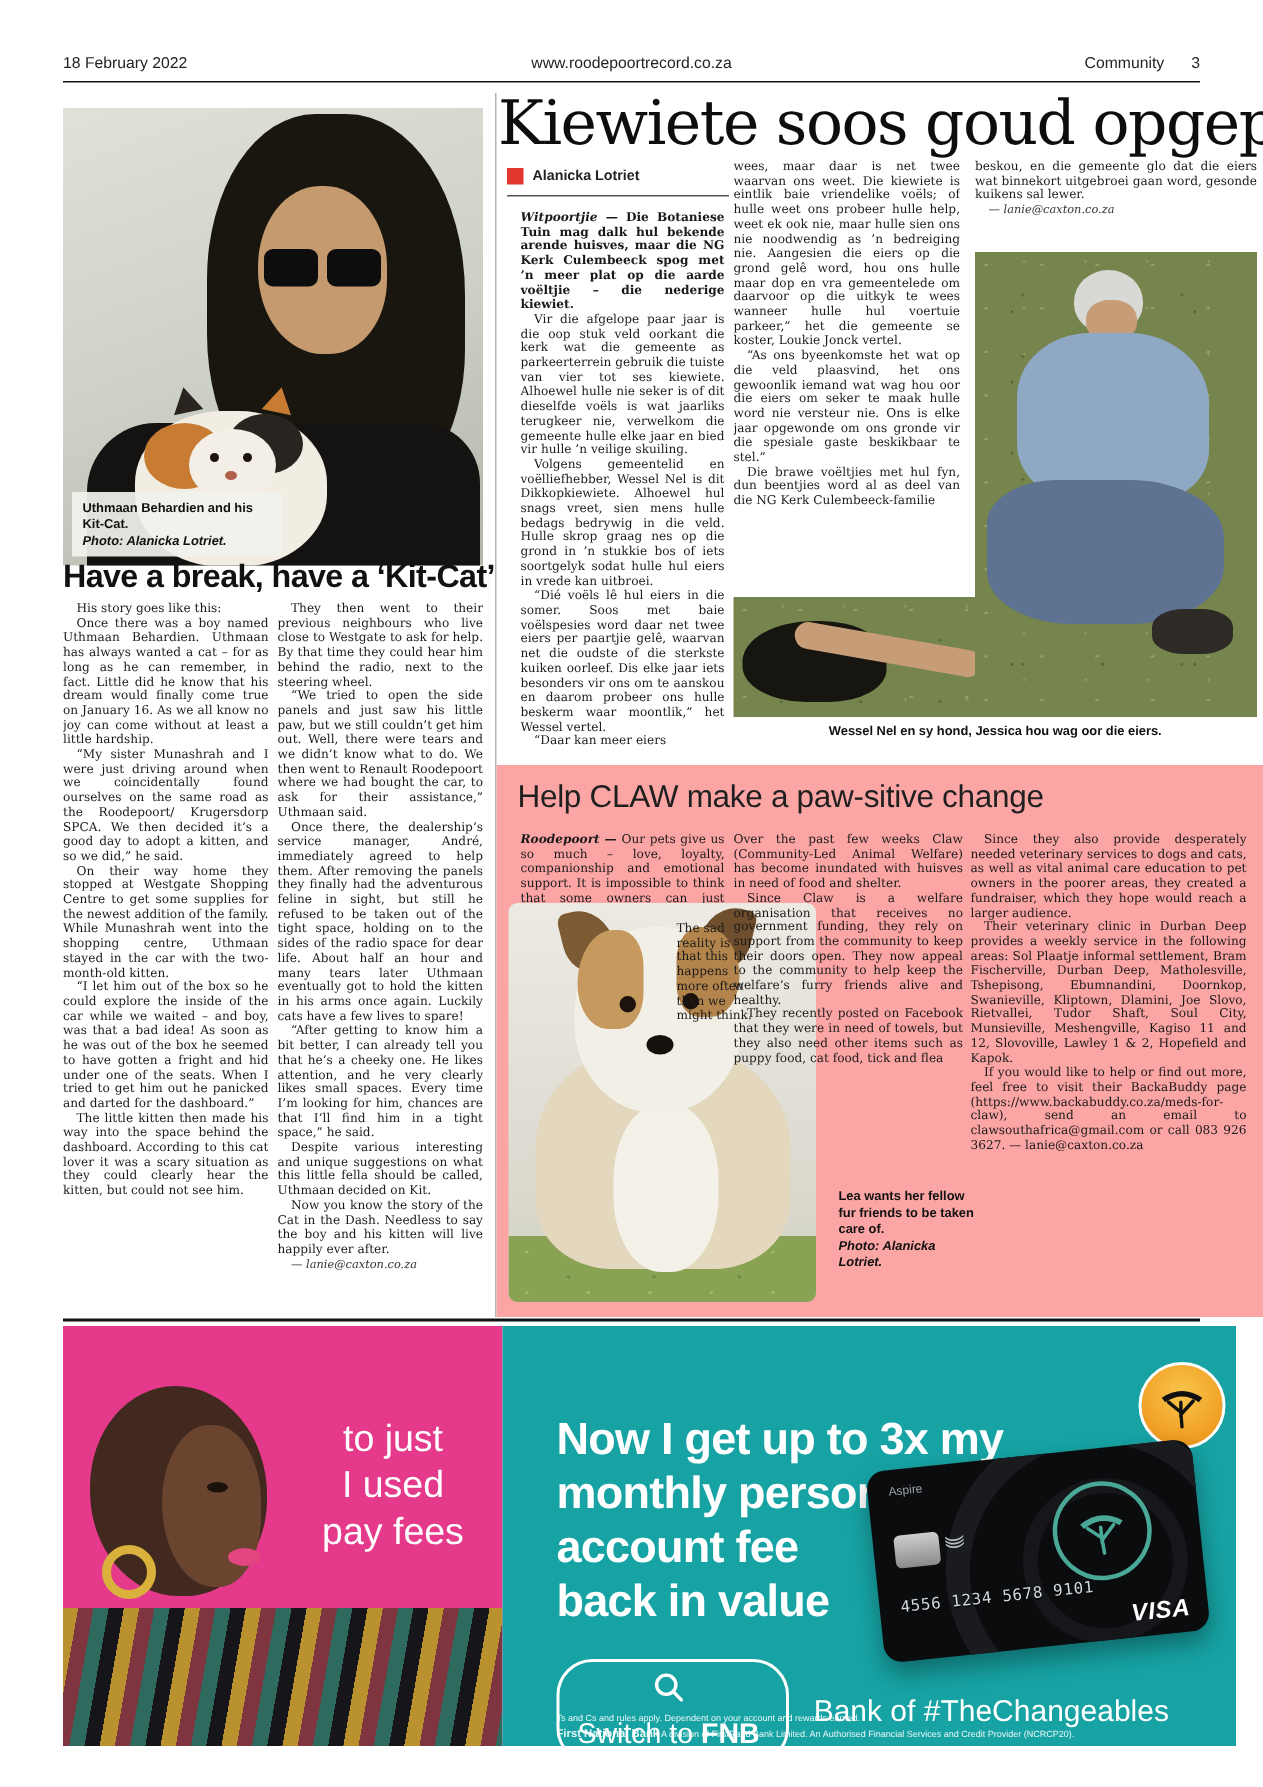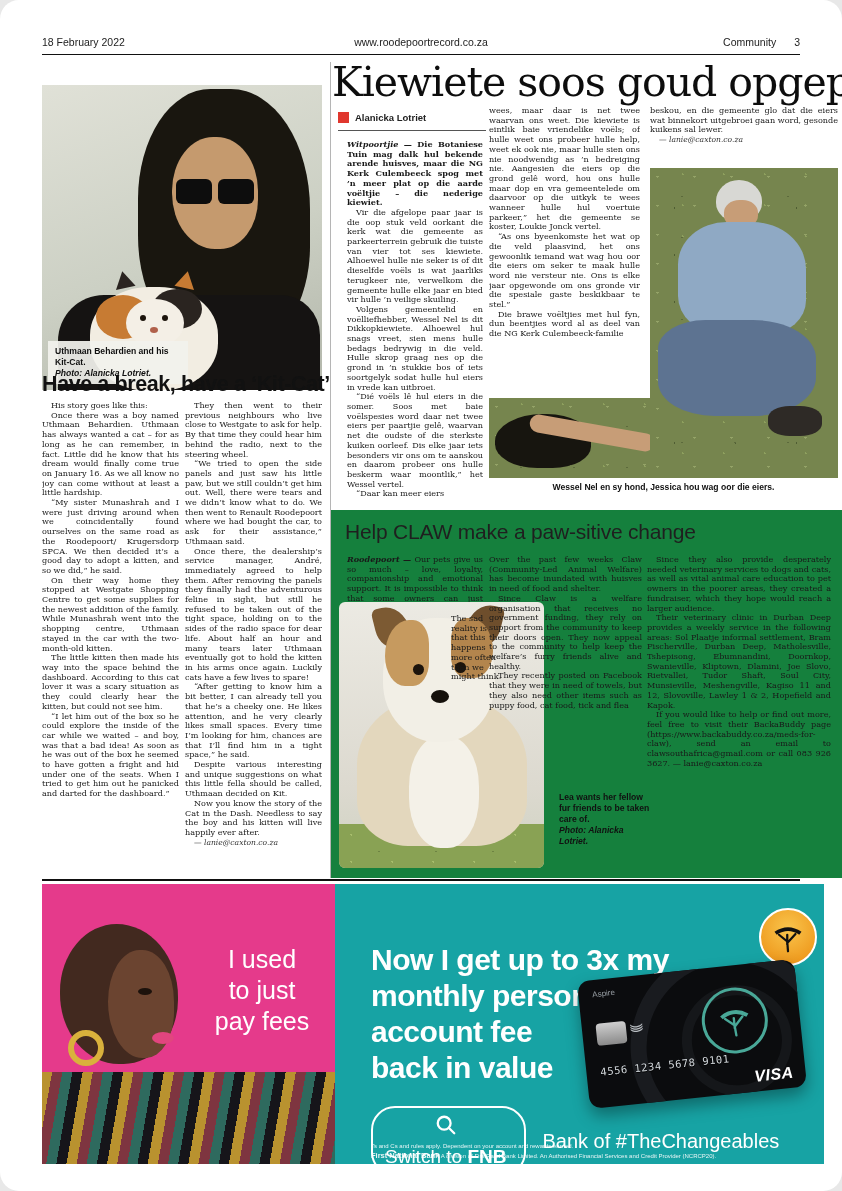--- a/index.html
+++ b/index.html
@@ -1,17 +1,17 @@
 <!DOCTYPE html>
 <html><head>
 <meta charset="utf-8">
 <style>
   html,body{margin:0;padding:0;background:#e8e8e8;}
   .page{position:relative;width:842px;height:1191px;background:#fff;margin:0 auto;
-        font-family:"DejaVu Serif",serif;color:#1a1a1a;overflow:hidden;border-radius:19px;}
+        font-family:"DejaVu Serif",serif;color:#1a1a1a;overflow:hidden;}
   .abs{position:absolute;}
   
   .hdr{position:absolute;top:36px;left:42px;right:42px;font-family:"Liberation Sans",sans-serif;
        font-size:10.5px;color:#222;display:flex;justify-content:space-between;align-items:baseline;}
   .hdr .mid{position:absolute;left:0;right:0;text-align:center;}
   .hdr .pgno{margin-left:18px;}
   .hdr-rule{position:absolute;left:42px;top:54px;width:758px;height:1px;background:#111;}
   .v-divider{position:absolute;left:330px;top:62px;width:1px;height:816px;background:#b5b5b5;}
   .ad-rule{position:absolute;left:42px;top:879px;width:758px;height:2px;background:#111;}
   
@@ -31,21 +31,21 @@
   .byline .sq{width:11px;height:11px;background:#e0372e;flex:0 0 auto;}
   .kitcat-title{position:absolute;left:42px;top:372px;width:300px;font-family:"Liberation Sans",sans-serif;
        font-size:21.5px;font-weight:bold;letter-spacing:-0.4px;color:#111;white-space:nowrap;}
   .claw-title{font-family:"Liberation Sans",sans-serif;font-size:21px;color:#1f1f1f;letter-spacing:-0.2px;}
   .cap{font-family:"Liberation Sans",sans-serif;font-weight:bold;font-size:8.6px;line-height:11px;color:#111;}
   .cap .credit{font-style:italic;display:block;}
   .wessel-cap{position:absolute;left:489px;top:482px;width:349px;text-align:center;}
   
   .ph{position:absolute;overflow:hidden;}
   .ph div{position:absolute;}
-  .photo-uthmaan{left:42px;top:85px;width:280px;height:305px;
+  .photo-uthmaan{left:42px;top:72px;width:280px;height:305px;
        background:linear-gradient(160deg,#e0e1d7 0%,#ccd0c4 55%,#b2b6aa 100%);}
   .u-hair{left:96px;top:4px;width:172px;height:262px;background:#19160f;border-radius:42% 46% 40% 44%;}
   .u-face{left:130px;top:52px;width:86px;height:112px;background:#c59a6e;border-radius:48% 48% 44% 50%;}
   .u-lens1{left:134px;top:94px;width:36px;height:25px;background:#0d0d0d;border-radius:6px;}
   .u-lens2{left:176px;top:94px;width:36px;height:25px;background:#0d0d0d;border-radius:6px;}
   .u-body{left:16px;top:210px;width:262px;height:100px;background:#151312;border-radius:46px 40px 0 0;}
   .u-cat{left:48px;top:184px;width:128px;height:122px;}
   .c-body{left:0;top:18px;width:128px;height:104px;background:#f2ede2;border-radius:46%;}
   .c-p1{left:6px;top:26px;width:54px;height:44px;background:#c77b33;border-radius:50%;}
   .c-p2{left:62px;top:20px;width:50px;height:40px;background:#2a2420;border-radius:50%;}
@@ -65,21 +65,21 @@
   .photo-wessel{left:650px;top:168px;width:188px;height:310px;}
   .w-head2{left:66px;top:12px;width:46px;height:42px;background:#d8d8d4;border-radius:50% 50% 46% 46%;}
   .w-face2{left:74px;top:32px;width:34px;height:28px;background:#c79d77;border-radius:45%;}
   .w-shirt{left:28px;top:54px;width:128px;height:112px;background:#8fa9c4;border-radius:38% 42% 30% 34%;}
   .w-jeans{left:8px;top:152px;width:158px;height:96px;background:#5d7391;border-radius:30% 40% 40% 36%;}
   .w-boot{left:118px;top:238px;width:54px;height:30px;background:#2e2a26;border-radius:40%;}
   .photo-wessel-ext{left:489px;top:398px;width:161px;height:80px;}
   .wx-dog{left:6px;top:16px;width:96px;height:54px;background:#17150f;border-radius:50% 46% 40% 44%;}
   .wx-arm{left:40px;top:26px;width:126px;height:18px;background:#c79d77;border-radius:10px;transform:rotate(10deg);}
   
-  .claw-box{position:absolute;left:331px;top:510px;width:511px;height:368px;background:#15803d;}
+  .claw-box{position:absolute;left:331px;top:510px;width:511px;height:368px;background:#fca5a5;}
   .claw-box .inner{position:absolute;}
   .dog-photo{left:8px;top:92px;width:205px;height:266px;border-radius:6px;
      background:linear-gradient(#eceae3,#dcd9cf 70%,#cfd2c2);}
   .lg-strip{left:0;bottom:0;width:100%;height:44px;background-color:#89a254;
      background-image:radial-gradient(3px 2px at 30% 40%,#a7bd6c 40%,transparent 41%),
        radial-gradient(3px 2px at 70% 70%,#6d8342 40%,transparent 41%);background-size:41px 27px,57px 39px;}
   .lea-body{left:18px;bottom:22px;width:170px;height:150px;background:#e3d7bd;border-radius:46% 46% 30% 30%;}
   .lea-chest{left:70px;bottom:20px;width:70px;height:112px;background:#f4f1e8;border-radius:45%;}
   .lea-head{left:44px;top:16px;width:112px;height:124px;background:#f2efe6;border-radius:46% 46% 48% 48%;}
   .lea-pl{left:46px;top:18px;width:44px;height:66px;background:#c69a5f;border-radius:60% 40% 40% 50%;}
@@ -169,22 +169,22 @@
       <span class="credit">Photo: Alanicka Lotriet.</span>
     </div>
   </div>
 
   <div class="kitcat-title">Have a break, have a ‘Kit-Cat’</div>
   <div class="abs body" style="left:42px;top:401px;width:137px;height:474px;">
     <p>His story goes like this:</p>
     <p>Once there was a boy named Uthmaan Behardien. Uthmaan has always wanted a cat – for as long as he can remember, in fact. Little did he know that his dream would finally come true on January 16. As we all know no joy can come without at least a little hardship.</p>
     <p>“My sister Munashrah and I were just driving around when we coincidentally found ourselves on the same road as the Roodepoort/ Krugersdorp SPCA. We then decided it’s a good day to adopt a kitten, and so we did,” he said.</p>
     <p>On their way home they stopped at Westgate Shopping Centre to get some supplies for the newest addition of the family. While Munashrah went into the shopping centre, Uthmaan stayed in the car with the two-month-old kitten.</p>
+    <p>“I let him out of the box so he could explore the inside of the car while we waited – and boy, was that a bad idea! As soon as he was out of the box he seemed to have gotten a fright and hid under one of the seats. When I tried to get him out he panicked and darted for the dashboard.”</p>
     <p>The little kitten then made his way into the space behind the dashboard. According to this cat lover it was a scary situation as they could clearly hear the kitten, but could not see him.</p>
-    <p>“I let him out of the box so he could explore the inside of the car while we waited – and boy, was that a bad idea! As soon as he was out of the box he seemed to have gotten a fright and hid under one of the seats. When I tried to get him out he panicked and darted for the dashboard.”</p>
   </div>
   <div class="abs body" style="left:185px;top:401px;width:137px;height:474px;">
     <p>They then went to their previous neighbours who live close to Westgate to ask for help. By that time they could hear him behind the radio, next to the steering wheel.</p>
     <p>“We tried to open the side panels and just saw his little paw, but we still couldn’t get him out. Well, there were tears and we didn’t know what to do. We then went to Renault Roodepoort where we had bought the car, to ask for their assistance,” Uthmaan said.</p>
     <p>Once there, the dealership’s service manager, André, immediately agreed to help them. After removing the panels they finally had the adventurous feline in sight, but still he refused to be taken out of the tight space, holding on to the sides of the radio space for dear life. About half an hour and many tears later Uthmaan eventually got to hold the kitten in his arms once again. Luckily cats have a few lives to spare!</p>
     <p>“After getting to know him a bit better, I can already tell you that he’s a cheeky one. He likes attention, and he very clearly likes small spaces. Every time I’m looking for him, chances are that I’ll find him in a tight space,” he said.</p>
     <p>Despite various interesting and unique suggestions on what this little fella should be called, Uthmaan decided on Kit.</p>
     <p>Now you know the story of the Cat in the Dash. Needless to say the boy and his kitten will live happily ever after.</p>
     <p class="signoff">— lanie@caxton.co.za</p>
   </div>
@@ -269,22 +269,22 @@
   <div class="ad">
     <div class="ad-pink">
       <div class="wm-head"></div>
       <div class="wm-face"></div>
       <div class="wm-eye"></div>
       <div class="wm-lips"></div>
       <div class="wm-ear"></div>
       <div class="wm-top"></div>
     </div>
     <div class="ad-left-text">
+      <div>to just</div>
       <div>I used</div>
-      <div>to just</div>
       <div>pay fees</div>
     </div>
     <div class="ad-teal">
       <div class="fnb-logo">
         <svg viewBox="0 0 48 48" width="36" height="36">
           <path d="M6 17 Q24 5 42 17 L39 21 Q24 11 9 21 Z" fill="currentColor"></path>
           <path d="M24 43 L23 30 L12 21 M23 32 L34 20 M23 34 L23 21" stroke="currentColor" stroke-width="3" fill="none" stroke-linecap="round"></path>
         </svg>
       </div>
       <div class="ad-headline">

